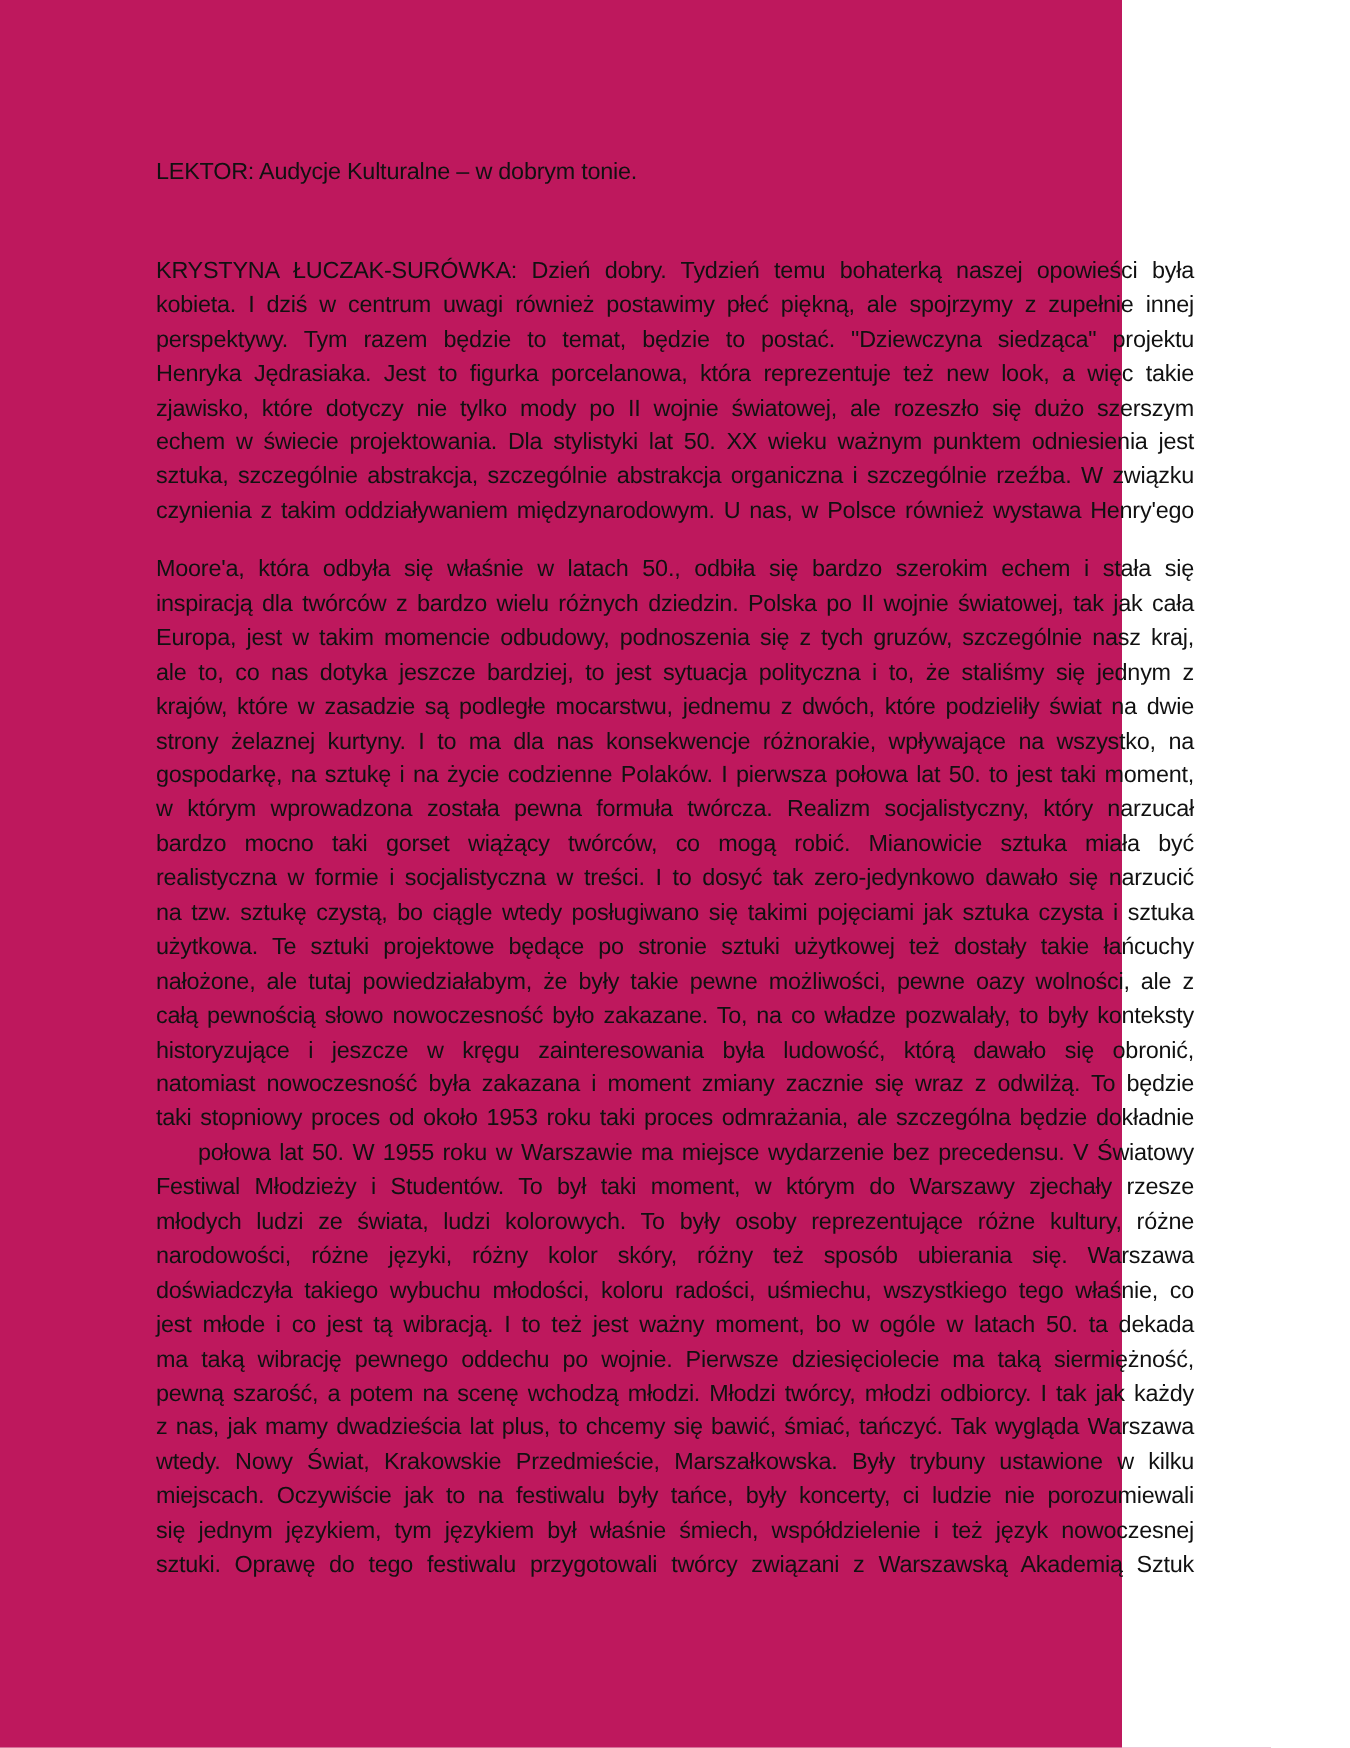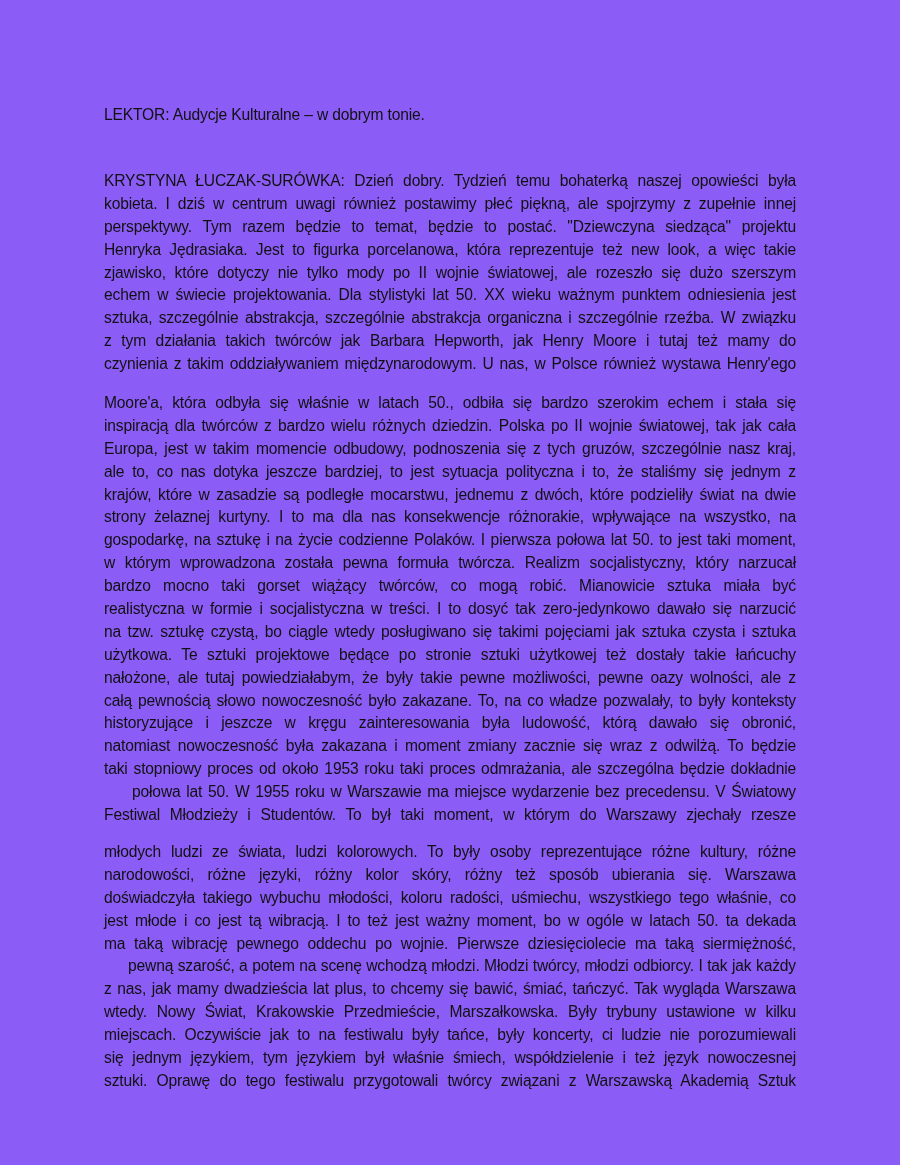--- a/index.html
+++ b/index.html
@@ -1,17 +1,17 @@
 <!DOCTYPE html>
 <html><head>
 <meta charset="utf-8">
 <style>
   html, body { margin: 0; padding: 0; background: #ffffff; }
   body { width: 900px; height: 1165px; position: relative; overflow: hidden; }
-  .page { position: absolute; left: 0; top: 0; width: 900px; height: 1165px; background: #8b5cf6; }
+  .page { position: absolute; left: 0; top: 0; width: 748px; height: 1165px; background: #be185d; }
   .text-block {
     position: absolute; left: 104px; width: 692px;
     font-family: "Liberation Sans", sans-serif;
     font-size: 15.6px; color: #111;
   }
   .header-line { top: 104px; }
   .body-para { top: 170px; }
   .line {
     display: block; height: 22.9px; line-height: 22.9px;
     text-align: justify; text-align-last: justify; white-space: nowrap;
@@ -27,46 +27,45 @@
     <span class="line">LEKTOR: Audycje Kulturalne – w dobrym tonie.</span>
   </div>
   <div class="text-block body-para" id="para">
       <span class="line" style="white-space: nowrap; text-align: left; display: block;">KRYSTYNA ŁUCZAK-SURÓWKA: Dzień dobry. Tydzień temu bohaterką naszej opowieści była</span>
       <span class="line" style="white-space: nowrap; text-align: left; display: block;">kobieta. I dziś w centrum uwagi również postawimy płeć piękną, ale spojrzymy z zupełnie innej</span>
       <span class="line" style="white-space: nowrap; text-align: left; display: block;">perspektywy. Tym razem będzie to temat, będzie to postać. "Dziewczyna siedząca" projektu</span>
       <span class="line" style="white-space: nowrap; text-align: left; display: block;">Henryka Jędrasiaka. Jest to figurka porcelanowa, która reprezentuje też new look, a więc takie</span>
       <span class="line" style="white-space: nowrap; text-align: left; display: block;">zjawisko, które dotyczy nie tylko mody po II wojnie światowej, ale rozeszło się dużo szerszym</span>
       <span class="line" style="white-space: nowrap; text-align: left; display: block;">echem w świecie projektowania. Dla stylistyki lat 50. XX wieku ważnym punktem odniesienia jest</span>
       <span class="line" style="white-space: nowrap; text-align: left; display: block;">sztuka, szczególnie abstrakcja, szczególnie abstrakcja organiczna i szczególnie rzeźba. W związku</span>
-      <span class="line" style="white-space: nowrap; text-align: left; display: block;">z tym działania takich twórców jak Barbara Hepworth, jak Henry Moore i tutaj też mamy do</span>
       <span class="line" style="white-space: nowrap; text-align: left; display: block;">czynienia z takim oddziaływaniem międzynarodowym. U nas, w Polsce również wystawa Henry'ego</span>
       <span class="line" style="white-space: nowrap; text-align: left; display: block; margin-top: 16px;">Moore'a, która odbyła się właśnie w latach 50., odbiła się bardzo szerokim echem i stała się</span>
       <span class="line" style="white-space: nowrap; text-align: left; display: block;">inspiracją dla twórców z bardzo wielu różnych dziedzin. Polska po II wojnie światowej, tak jak cała</span>
       <span class="line" style="white-space: nowrap; text-align: left; display: block;">Europa, jest w takim momencie odbudowy, podnoszenia się z tych gruzów, szczególnie nasz kraj,</span>
       <span class="line" style="white-space: nowrap; text-align: left; display: block;">ale to, co nas dotyka jeszcze bardziej, to jest sytuacja polityczna i to, że staliśmy się jednym z</span>
       <span class="line" style="white-space: nowrap; text-align: left; display: block;">krajów, które w zasadzie są podległe mocarstwu, jednemu z dwóch, które podzieliły świat na dwie</span>
       <span class="line" style="white-space: nowrap; text-align: left; display: block;">strony żelaznej kurtyny. I to ma dla nas konsekwencje różnorakie, wpływające na wszystko, na</span>
       <span class="line" style="white-space: nowrap; text-align: left; display: block;">gospodarkę, na sztukę i na życie codzienne Polaków. I pierwsza połowa lat 50. to jest taki moment,</span>
       <span class="line" style="white-space: nowrap; text-align: left; display: block;">w którym wprowadzona została pewna formuła twórcza. Realizm socjalistyczny, który narzucał</span>
       <span class="line" style="white-space: nowrap; text-align: left; display: block;">bardzo mocno taki gorset wiążący twórców, co mogą robić. Mianowicie sztuka miała być</span>
       <span class="line" style="white-space: nowrap; text-align: left; display: block;">realistyczna w formie i socjalistyczna w treści. I to dosyć tak zero-jedynkowo dawało się narzucić</span>
       <span class="line" style="white-space: nowrap; text-align: left; display: block;">na tzw. sztukę czystą, bo ciągle wtedy posługiwano się takimi pojęciami jak sztuka czysta i sztuka</span>
       <span class="line" style="white-space: nowrap; text-align: right; display: block;">użytkowa. Te sztuki projektowe będące po stronie sztuki użytkowej też dostały takie łańcuchy</span>
       <span class="line" style="white-space: nowrap; text-align: left; display: block;">nałożone, ale tutaj powiedziałabym, że były takie pewne możliwości, pewne oazy wolności, ale z</span>
       <span class="line" style="white-space: nowrap; text-align: left; display: block;">całą pewnością słowo nowoczesność było zakazane. To, na co władze pozwalały, to były konteksty</span>
       <span class="line" style="white-space: nowrap; text-align: left; display: block;">historyzujące i jeszcze w kręgu zainteresowania była ludowość, którą dawało się obronić,</span>
       <span class="line" style="white-space: nowrap; text-align: left; display: block;">natomiast nowoczesność była zakazana i moment zmiany zacznie się wraz z odwilżą. To będzie</span>
       <span class="line" style="white-space: nowrap; text-align: left; display: block;">taki stopniowy proces od około 1953 roku taki proces odmrażania, ale szczególna będzie dokładnie</span>
       <span class="line" style="white-space: nowrap; text-align: left; display: block; margin-left: 28px;">połowa lat 50. W 1955 roku w Warszawie ma miejsce wydarzenie bez precedensu. V Światowy</span>
       <span class="line" style="white-space: nowrap; text-align: left; display: block;">Festiwal Młodzieży i Studentów. To był taki moment, w którym do Warszawy zjechały rzesze</span>
-      <span class="line" style="white-space: nowrap; text-align: center; display: block; margin-top: 14px;">młodych ludzi ze świata, ludzi kolorowych. To były osoby reprezentujące różne kultury, różne</span>
+      <span class="line" style="white-space: nowrap; text-align: center; display: block;">młodych ludzi ze świata, ludzi kolorowych. To były osoby reprezentujące różne kultury, różne</span>
       <span class="line" style="white-space: nowrap; text-align: left; display: block;">narodowości, różne języki, różny kolor skóry, różny też sposób ubierania się. Warszawa</span>
       <span class="line" style="white-space: nowrap; text-align: left; display: block;">doświadczyła takiego wybuchu młodości, koloru radości, uśmiechu, wszystkiego tego właśnie, co</span>
       <span class="line" style="white-space: nowrap; text-align: center; display: block;">jest młode i co jest tą wibracją. I to też jest ważny moment, bo w ogóle w latach 50. ta dekada</span>
       <span class="line" style="white-space: nowrap; text-align: left; display: block;">ma taką wibrację pewnego oddechu po wojnie. Pierwsze dziesięciolecie ma taką siermiężność,</span>
-      <span class="line" style="white-space: nowrap; text-align: left; display: block; margin-left: 24px;">pewną szarość, a potem na scenę wchodzą młodzi. Młodzi twórcy, młodzi odbiorcy. I tak jak każdy</span>
+      <span class="line" style="white-space: nowrap; text-align: left; display: block;">pewną szarość, a potem na scenę wchodzą młodzi. Młodzi twórcy, młodzi odbiorcy. I tak jak każdy</span>
       <span class="line" style="white-space: nowrap; text-align: left; display: block;">z nas, jak mamy dwadzieścia lat plus, to chcemy się bawić, śmiać, tańczyć. Tak wygląda Warszawa</span>
       <span class="line" style="white-space: nowrap; text-align: right; display: block;">wtedy. Nowy Świat, Krakowskie Przedmieście, Marszałkowska. Były trybuny ustawione w kilku</span>
       <span class="line" style="white-space: nowrap; text-align: center; display: block;">miejscach. Oczywiście jak to na festiwalu były tańce, były koncerty, ci ludzie nie porozumiewali</span>
       <span class="line" style="white-space: nowrap; text-align: left; display: block;">się jednym językiem, tym językiem był właśnie śmiech, współdzielenie i też język nowoczesnej</span>
       <span class="line" style="white-space: nowrap; text-align: center; display: block;">sztuki. Oprawę do tego festiwalu przygotowali twórcy związani z Warszawską Akademią Sztuk</span>
     </div>
 </div>
 
 </body></html>

